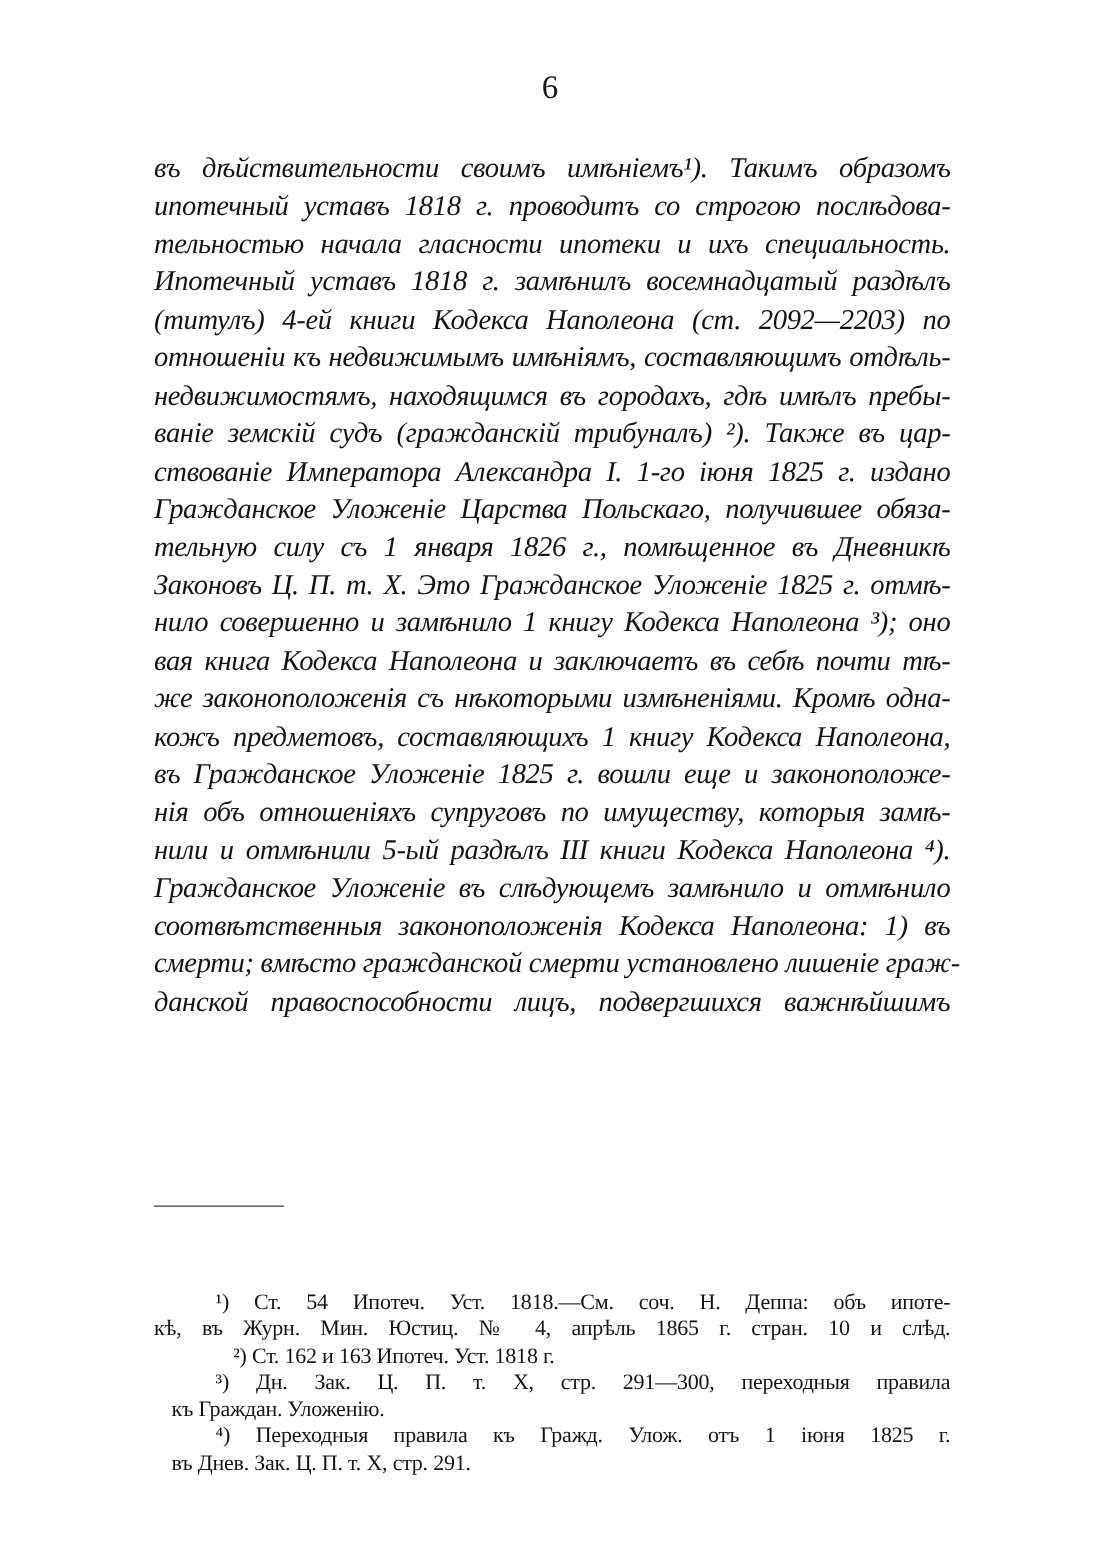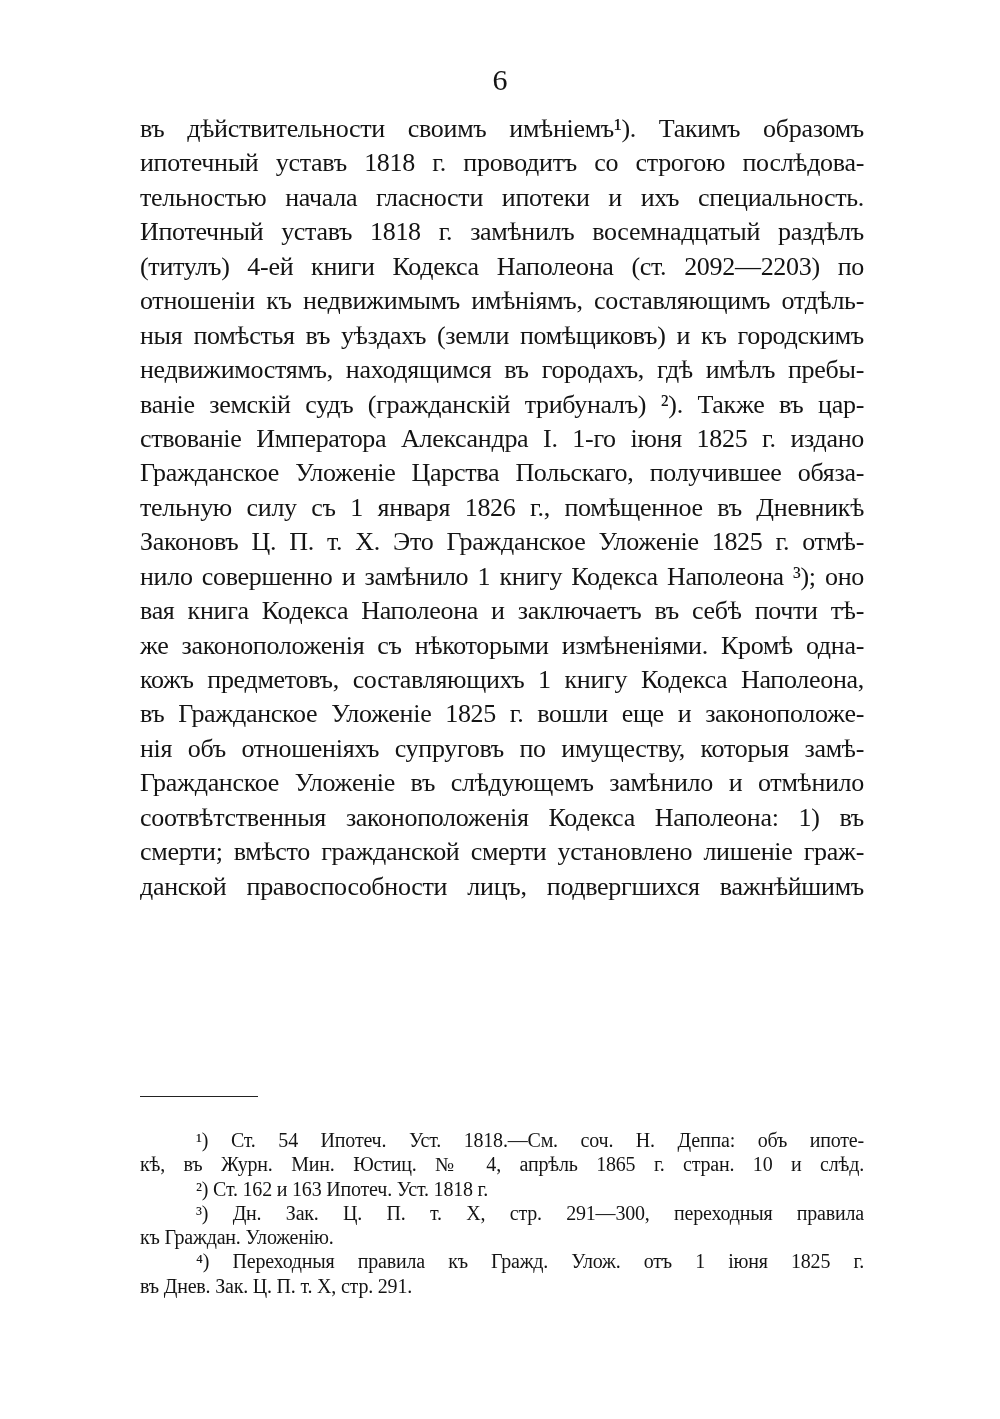--- a/index.html
+++ b/index.html
@@ -19,23 +19,24 @@
     position: absolute;
     top: 62px;
     left: 0;
     width: 1000px;
     text-align: center;
     font-size: 30px;
     line-height: 36px;
   }
   .body-text {
     position: absolute;
-    top: 112px;
+    top: 136px;
     left: 140px;
     width: 724px;
+    font-style: italic;
   }
   .line {
     display: block;
     height: 34.45px;
     line-height: 34.45px;
     font-size: 26px;
     white-space: nowrap;
     text-align: justify;
     text-align-last: justify;
     transform-origin: left center;
@@ -47,66 +48,67 @@
   .rule {
     position: absolute;
     top: 1096px;
     left: 140px;
     width: 118px;
     height: 0;
     border-top: 1.5px solid #222;
   }
   .footnotes {
     position: absolute;
-    top: 1128px;
+    top: 1172px;
     left: 140px;
     width: 724px;
   }
   .fn-line {
     display: block;
     height: 24.3px;
     line-height: 24.3px;
     font-size: 20px;
     white-space: nowrap;
     text-align: justify;
     text-align-last: justify;
     letter-spacing: -0.2px;
   }
   .fn-line.indent {
     padding-left: 56px;
   }
   .fn-line.short {
     text-align-last: left;
+    margin-left: 16px;
   }
 </style>
 </head>
 <body>
 
 <div class="page-number">6</div>
 
 <div class="body-text">
   <span class="line">въ дѣйствительности своимъ имѣніемъ¹).  Такимъ образомъ</span>
   <span class="line">ипотечный уставъ 1818 г. проводитъ со строгою послѣдова-</span>
   <span class="line">тельностью начала гласности ипотеки и ихъ специальность.</span>
   <span class="line">Ипотечный уставъ 1818 г. замѣнилъ восемнадцатый раздѣлъ</span>
   <span class="line">(титулъ) 4-ей книги Кодекса Наполеона (ст. 2092—2203) по</span>
   <span class="line">отношеніи къ недвижимымъ имѣніямъ, составляющимъ отдѣль-</span>
-  <span class="line">ныя помѣстья въ уѣздахъ (земли помѣщиковъ) и къ городскимъ</span>
   <span class="line">недвижимостямъ, находящимся въ городахъ, гдѣ имѣлъ пребы-</span>
   <span class="line">ваніе земскій судъ (гражданскій трибуналъ) ²).  Также въ цар-</span>
   <span class="line">ствованіе Императора Александра I.  1-го іюня 1825 г. издано</span>
   <span class="line">Гражданское Уложеніе Царства Польскаго, получившее обяза-</span>
   <span class="line">тельную силу съ 1 января 1826 г., помѣщенное въ Дневникѣ</span>
   <span class="line">Законовъ Ц. П. т. X.  Это Гражданское Уложеніе 1825 г. отмѣ-</span>
   <span class="line">нило совершенно и замѣнило 1 книгу Кодекса Наполеона ³); оно</span>
   <span class="line">вая книга Кодекса Наполеона и заключаетъ въ себѣ почти тѣ-</span>
   <span class="line">же законоположенія съ нѣкоторыми измѣненіями.  Кромѣ одна-</span>
   <span class="line">кожъ предметовъ, составляющихъ 1 книгу Кодекса Наполеона,</span>
   <span class="line">въ Гражданское Уложеніе 1825 г. вошли еще и законоположе-</span>
   <span class="line">нія объ отношеніяхъ супруговъ по имуществу, которыя замѣ-</span>
+  <span class="line">нили и отмѣнили 5-ый раздѣлъ III книги Кодекса Наполеона ⁴).</span>
   <span class="line">Гражданское Уложеніе въ слѣдующемъ замѣнило и отмѣнило</span>
   <span class="line">соотвѣтственныя законоположенія Кодекса Наполеона: 1) въ</span>
   <span class="line">смерти; вмѣсто гражданской смерти установлено лишеніе граж-</span>
   <span class="line last">данской правоспособности лицъ, подвергшихся важнѣйшимъ</span>
 </div>
 
 <div class="rule"></div>
 
 <div class="footnotes">
   <span class="fn-line indent">¹) Ст. 54 Ипотеч.  Уст. 1818.—См. соч. Н. Деппа: объ ипоте-</span>

